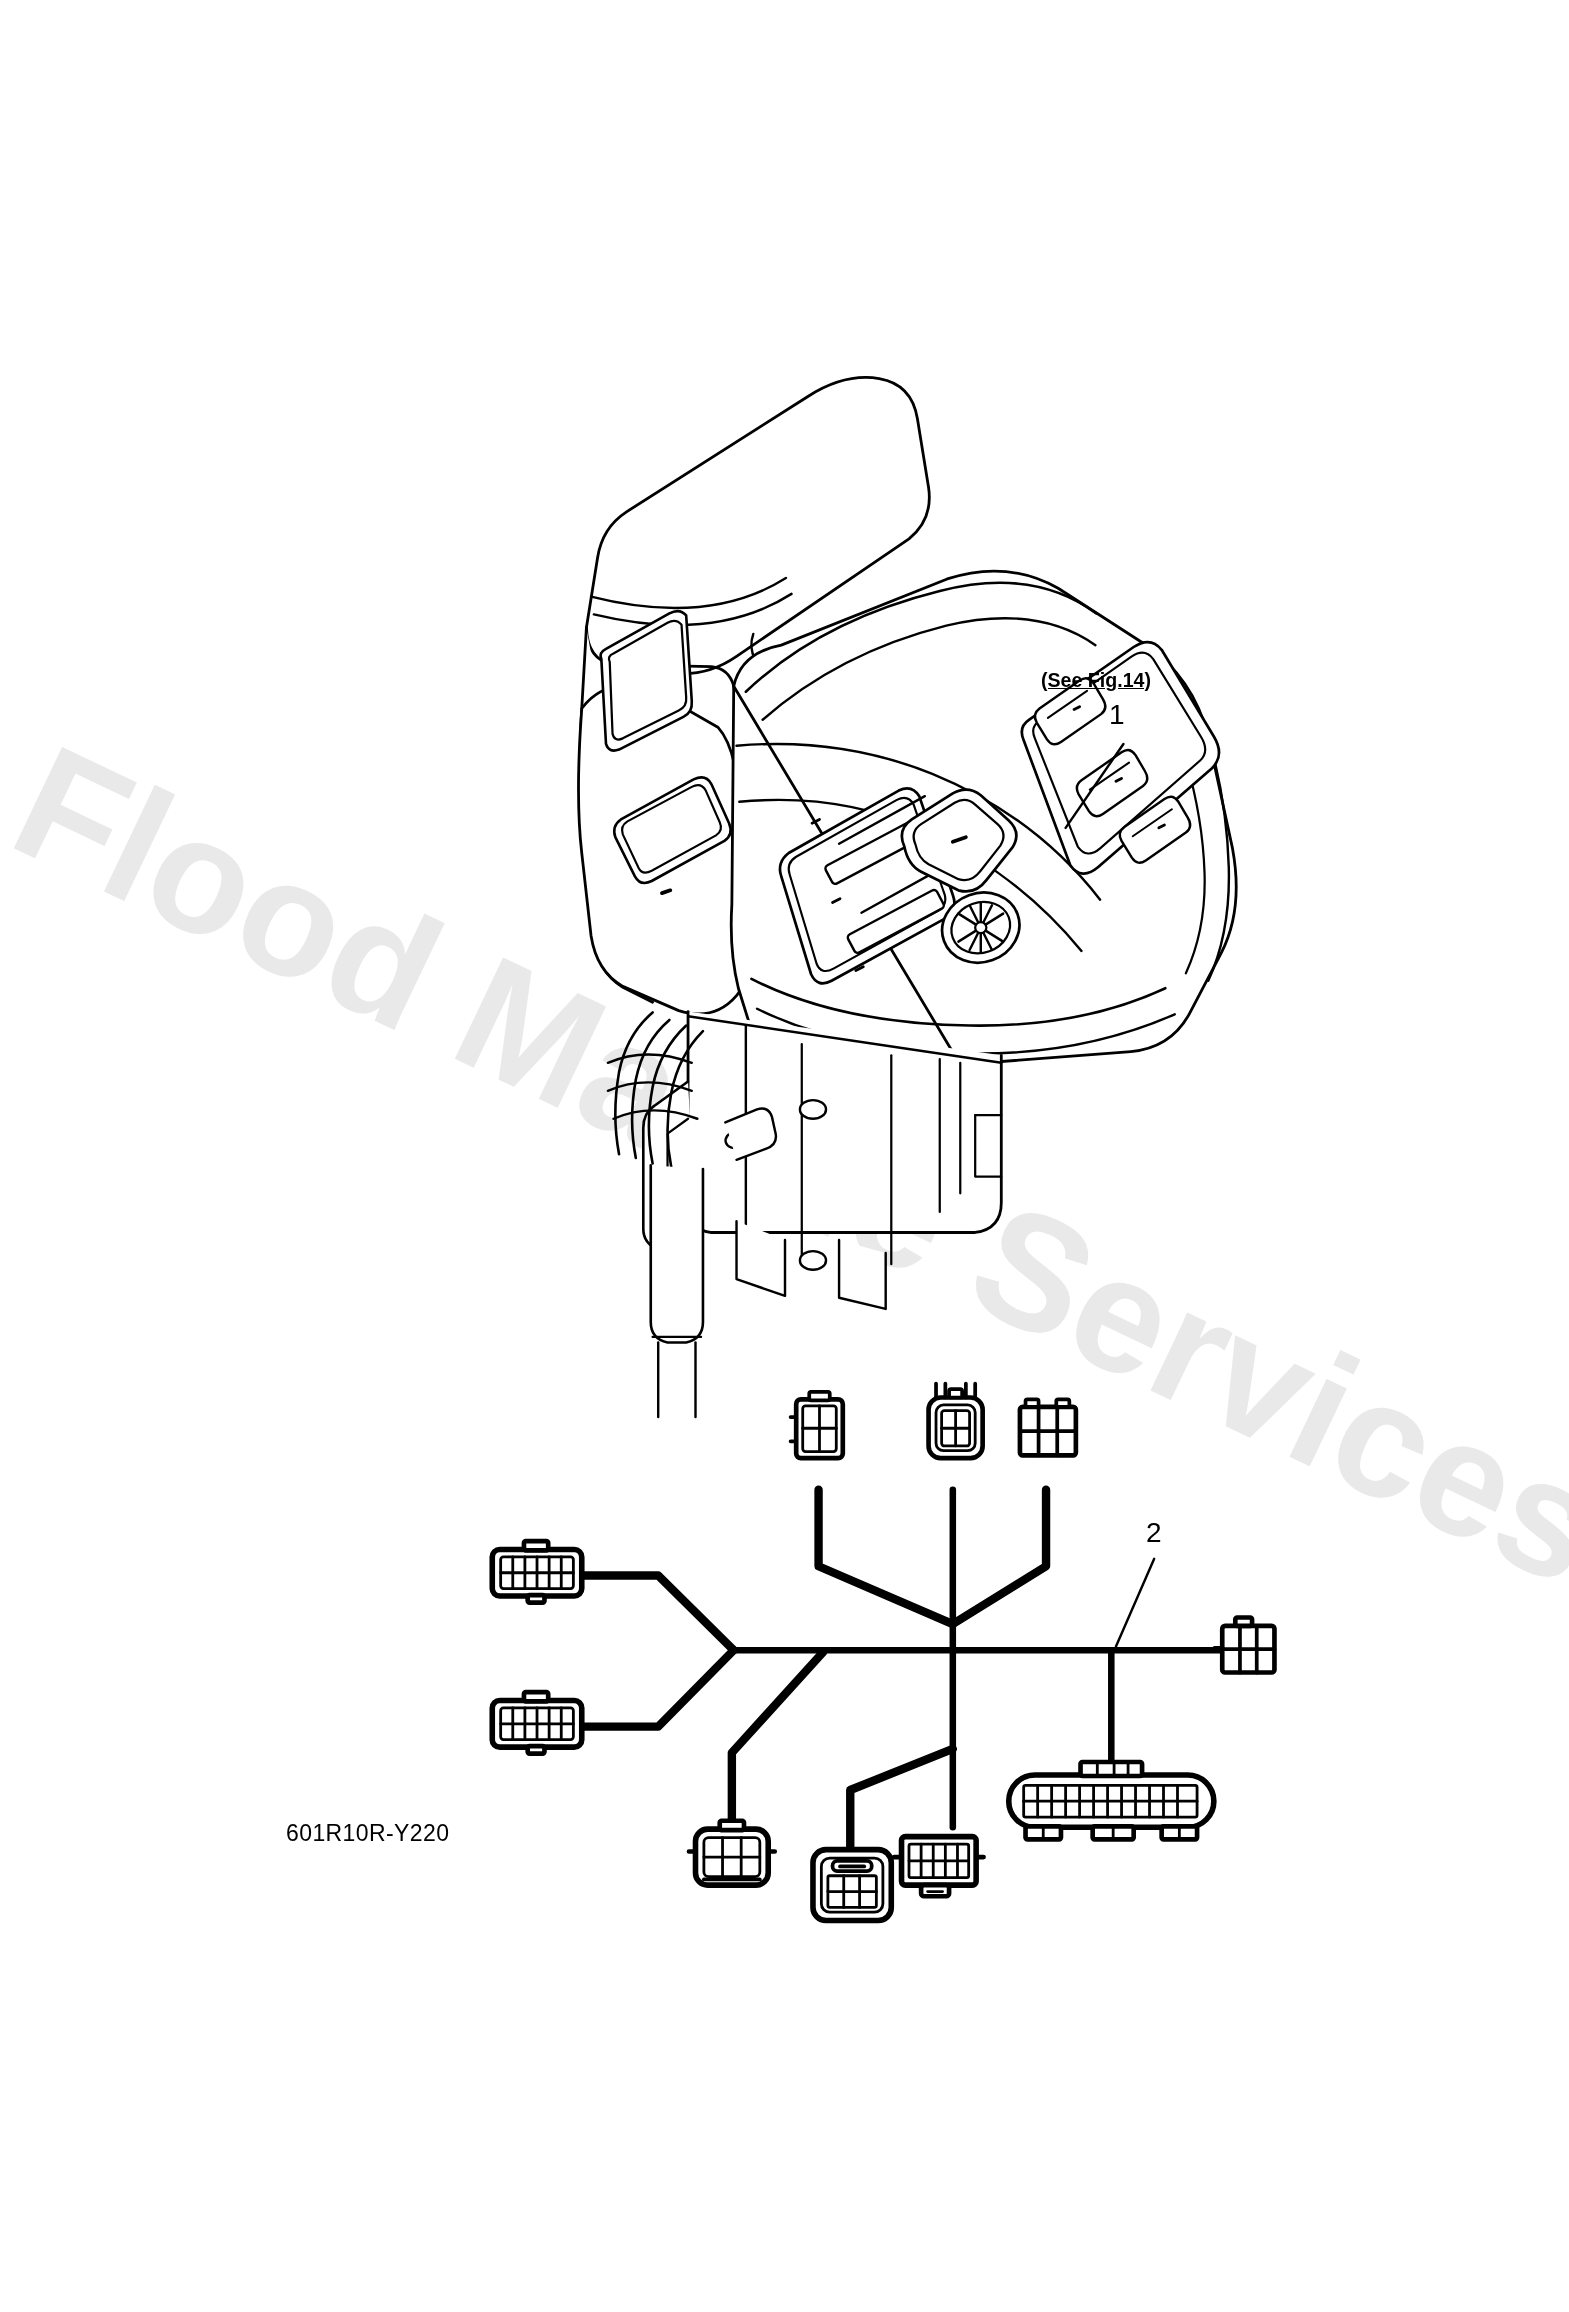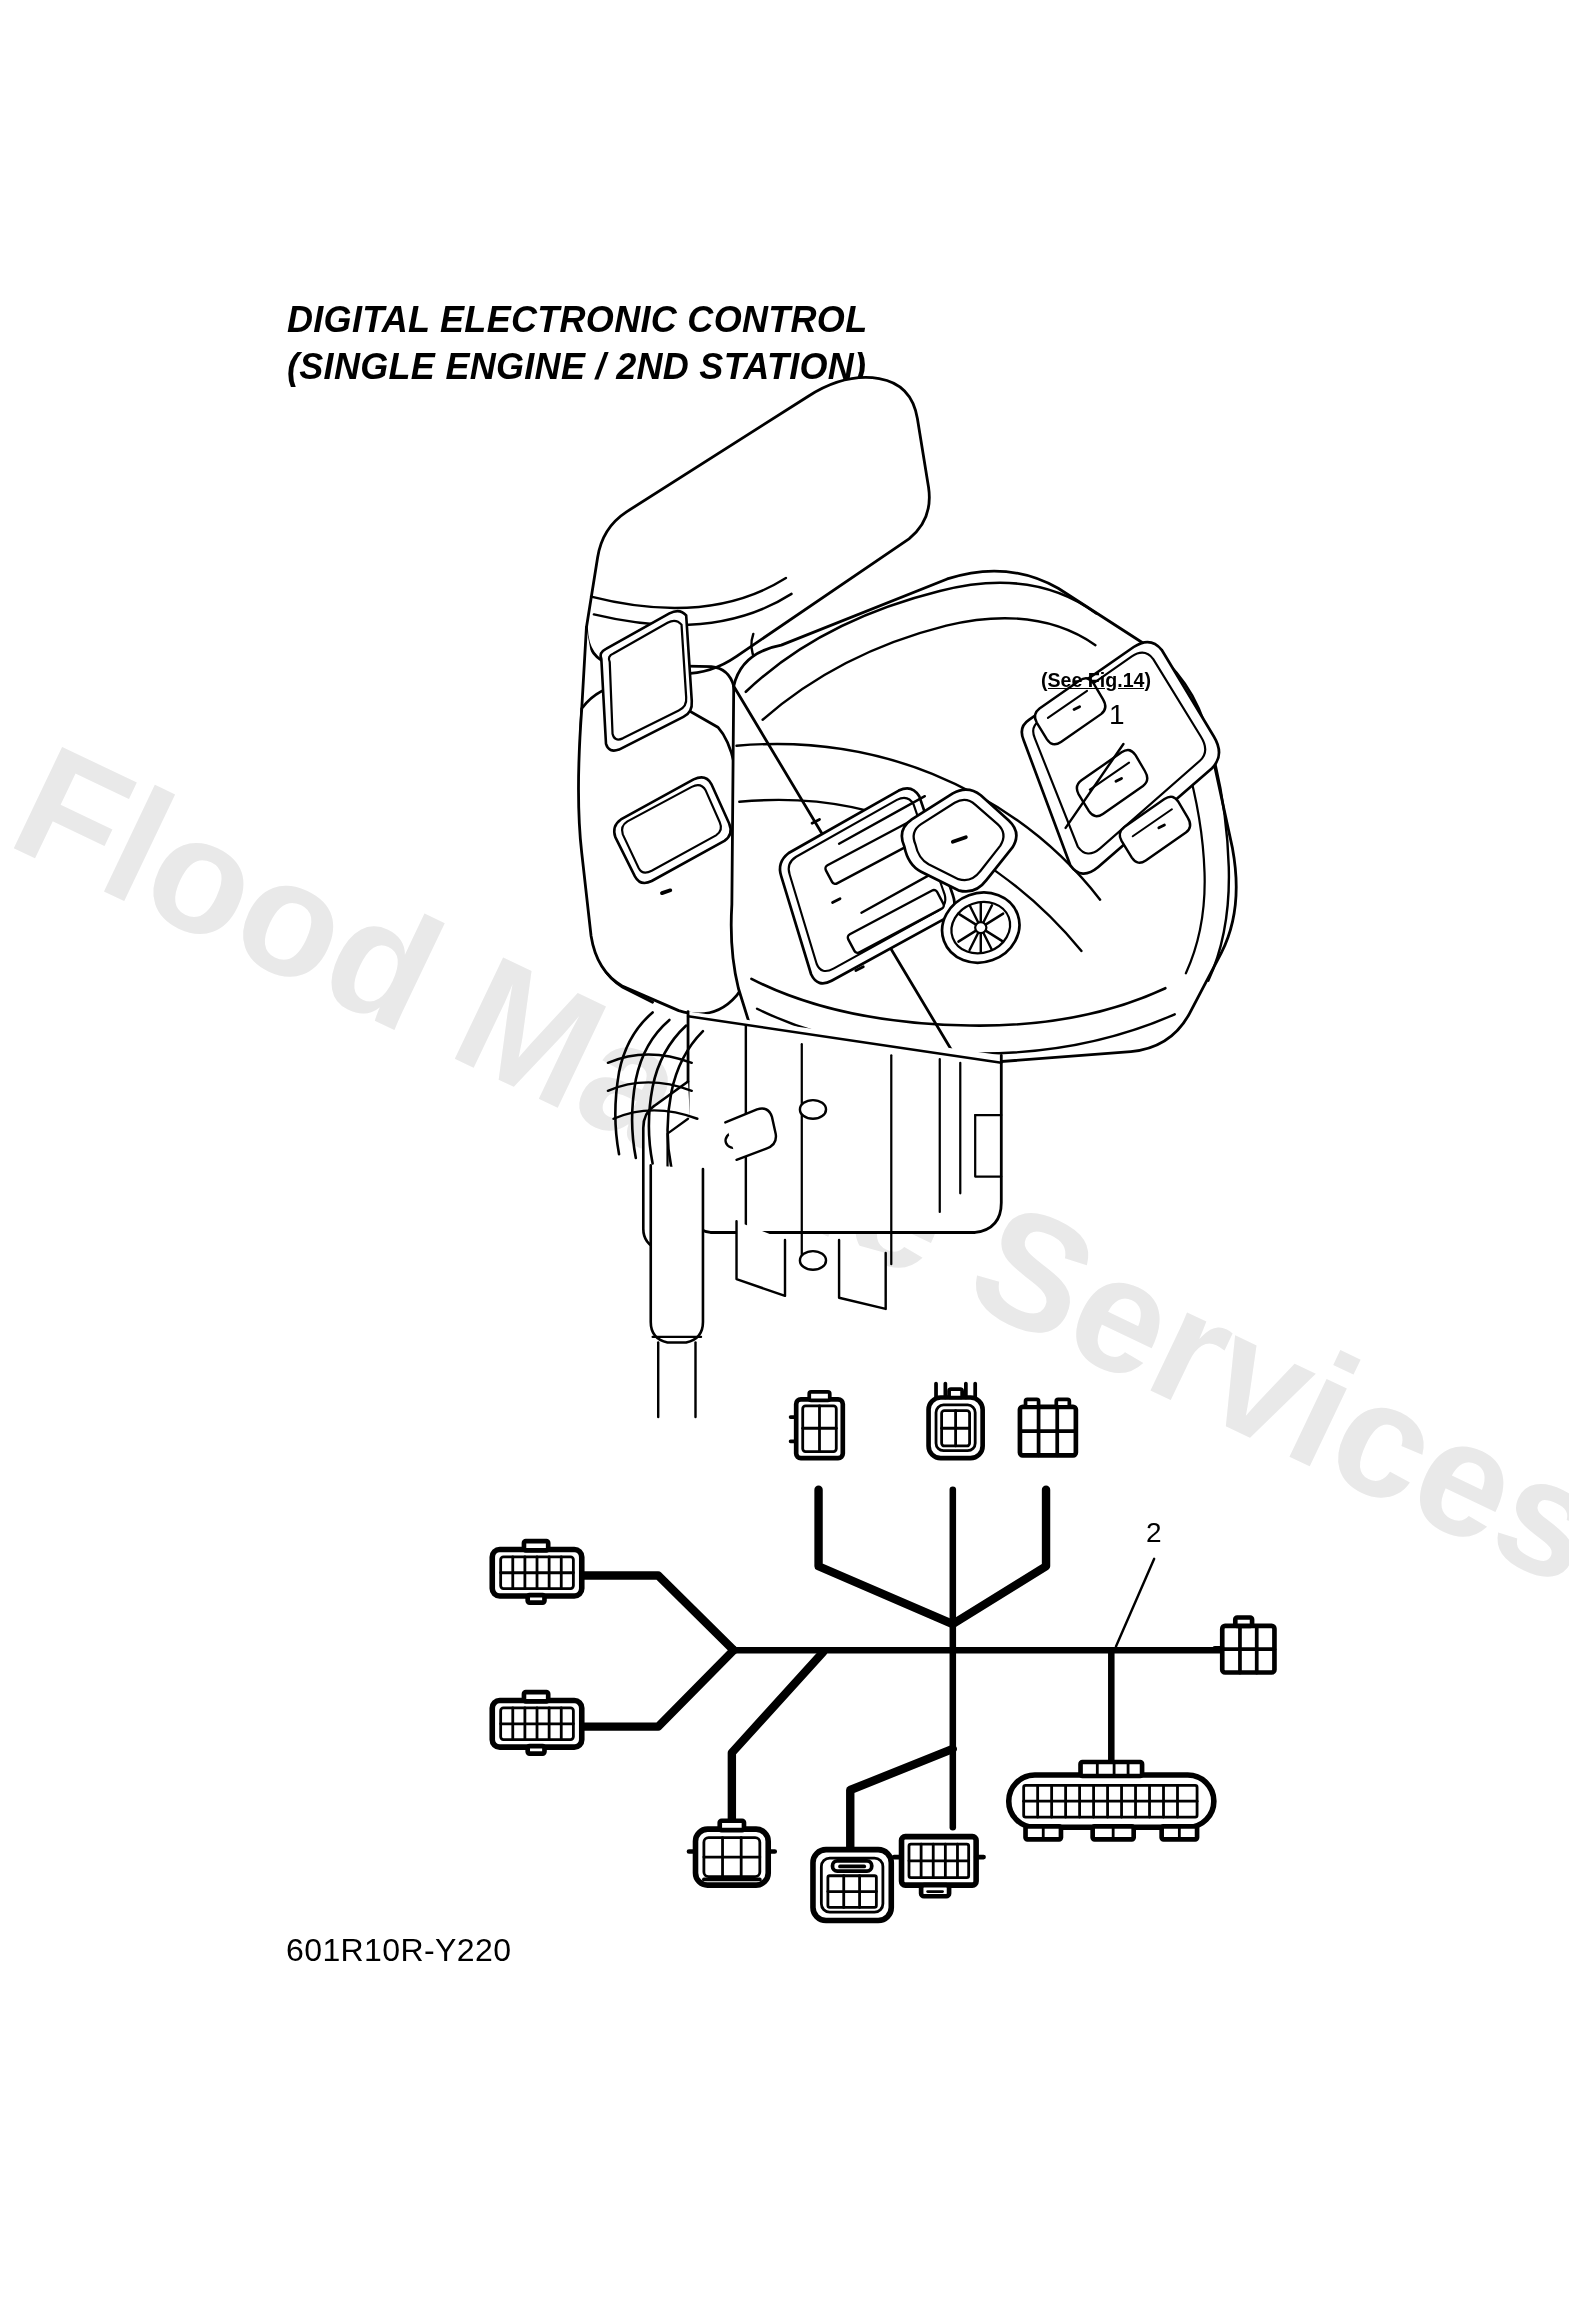--- a/index.html
+++ b/index.html
@@ -59,22 +59,22 @@
     color: #000;
     font-family: "Liberation Sans", sans-serif;
   }
   #callout-1 { left: 1109px; top: 699px; }
   #callout-2 { left: 1146px; top: 1517px; }
 
   
   #drawing-number {
     position: absolute;
     left: 286px;
-    top: 1932px;
-    font-size: 32px;
+    top: 1820px;
+    font-size: 23px;
     letter-spacing: 0.4px;
     color: #000;
     font-family: "Liberation Sans", sans-serif;
   }
 
   
   #watermark {
     position: absolute;
     left: 0px;
     top: 522px;
@@ -105,24 +105,20 @@
 </style>
 </head>
 <body>
 
 <div id="page">
 
   <div id="watermark">
     <div id="watermark-text">Flood Marine Services</div>
   </div>
 
-  <div id="title-block">
-    <div class="title-line">DIGITAL ELECTRONIC CONTROL</div>
-    <div class="title-line">(SINGLE ENGINE / 2ND STATION)</div>
-  </div>
 
   <svg class="illus" width="1570" height="2313" viewBox="0 0 1684 2481" fill="none" stroke="#000" stroke-width="3" stroke-linejoin="round" stroke-linecap="round">
 
     <g>
       <path d="M629 673 L641 598 Q646 566 672 549 L867 425 Q906 400 943 406
                Q978 412 984 449 L996 523 Q1001 557 975 578 L790 704
                Q758 726 722 722 L658 713 Q630 708 629 673 Z" fill="#fff"></path>
       <path d="M634 640 Q760 672 843 620" fill="none" stroke-width="2.6"></path>
       <path d="M637 659 Q766 690 849 637" fill="none" stroke-width="2.6"></path>
       <path d="M810 708 Q803 694 808 680" fill="none" stroke-width="2.6"></path>

